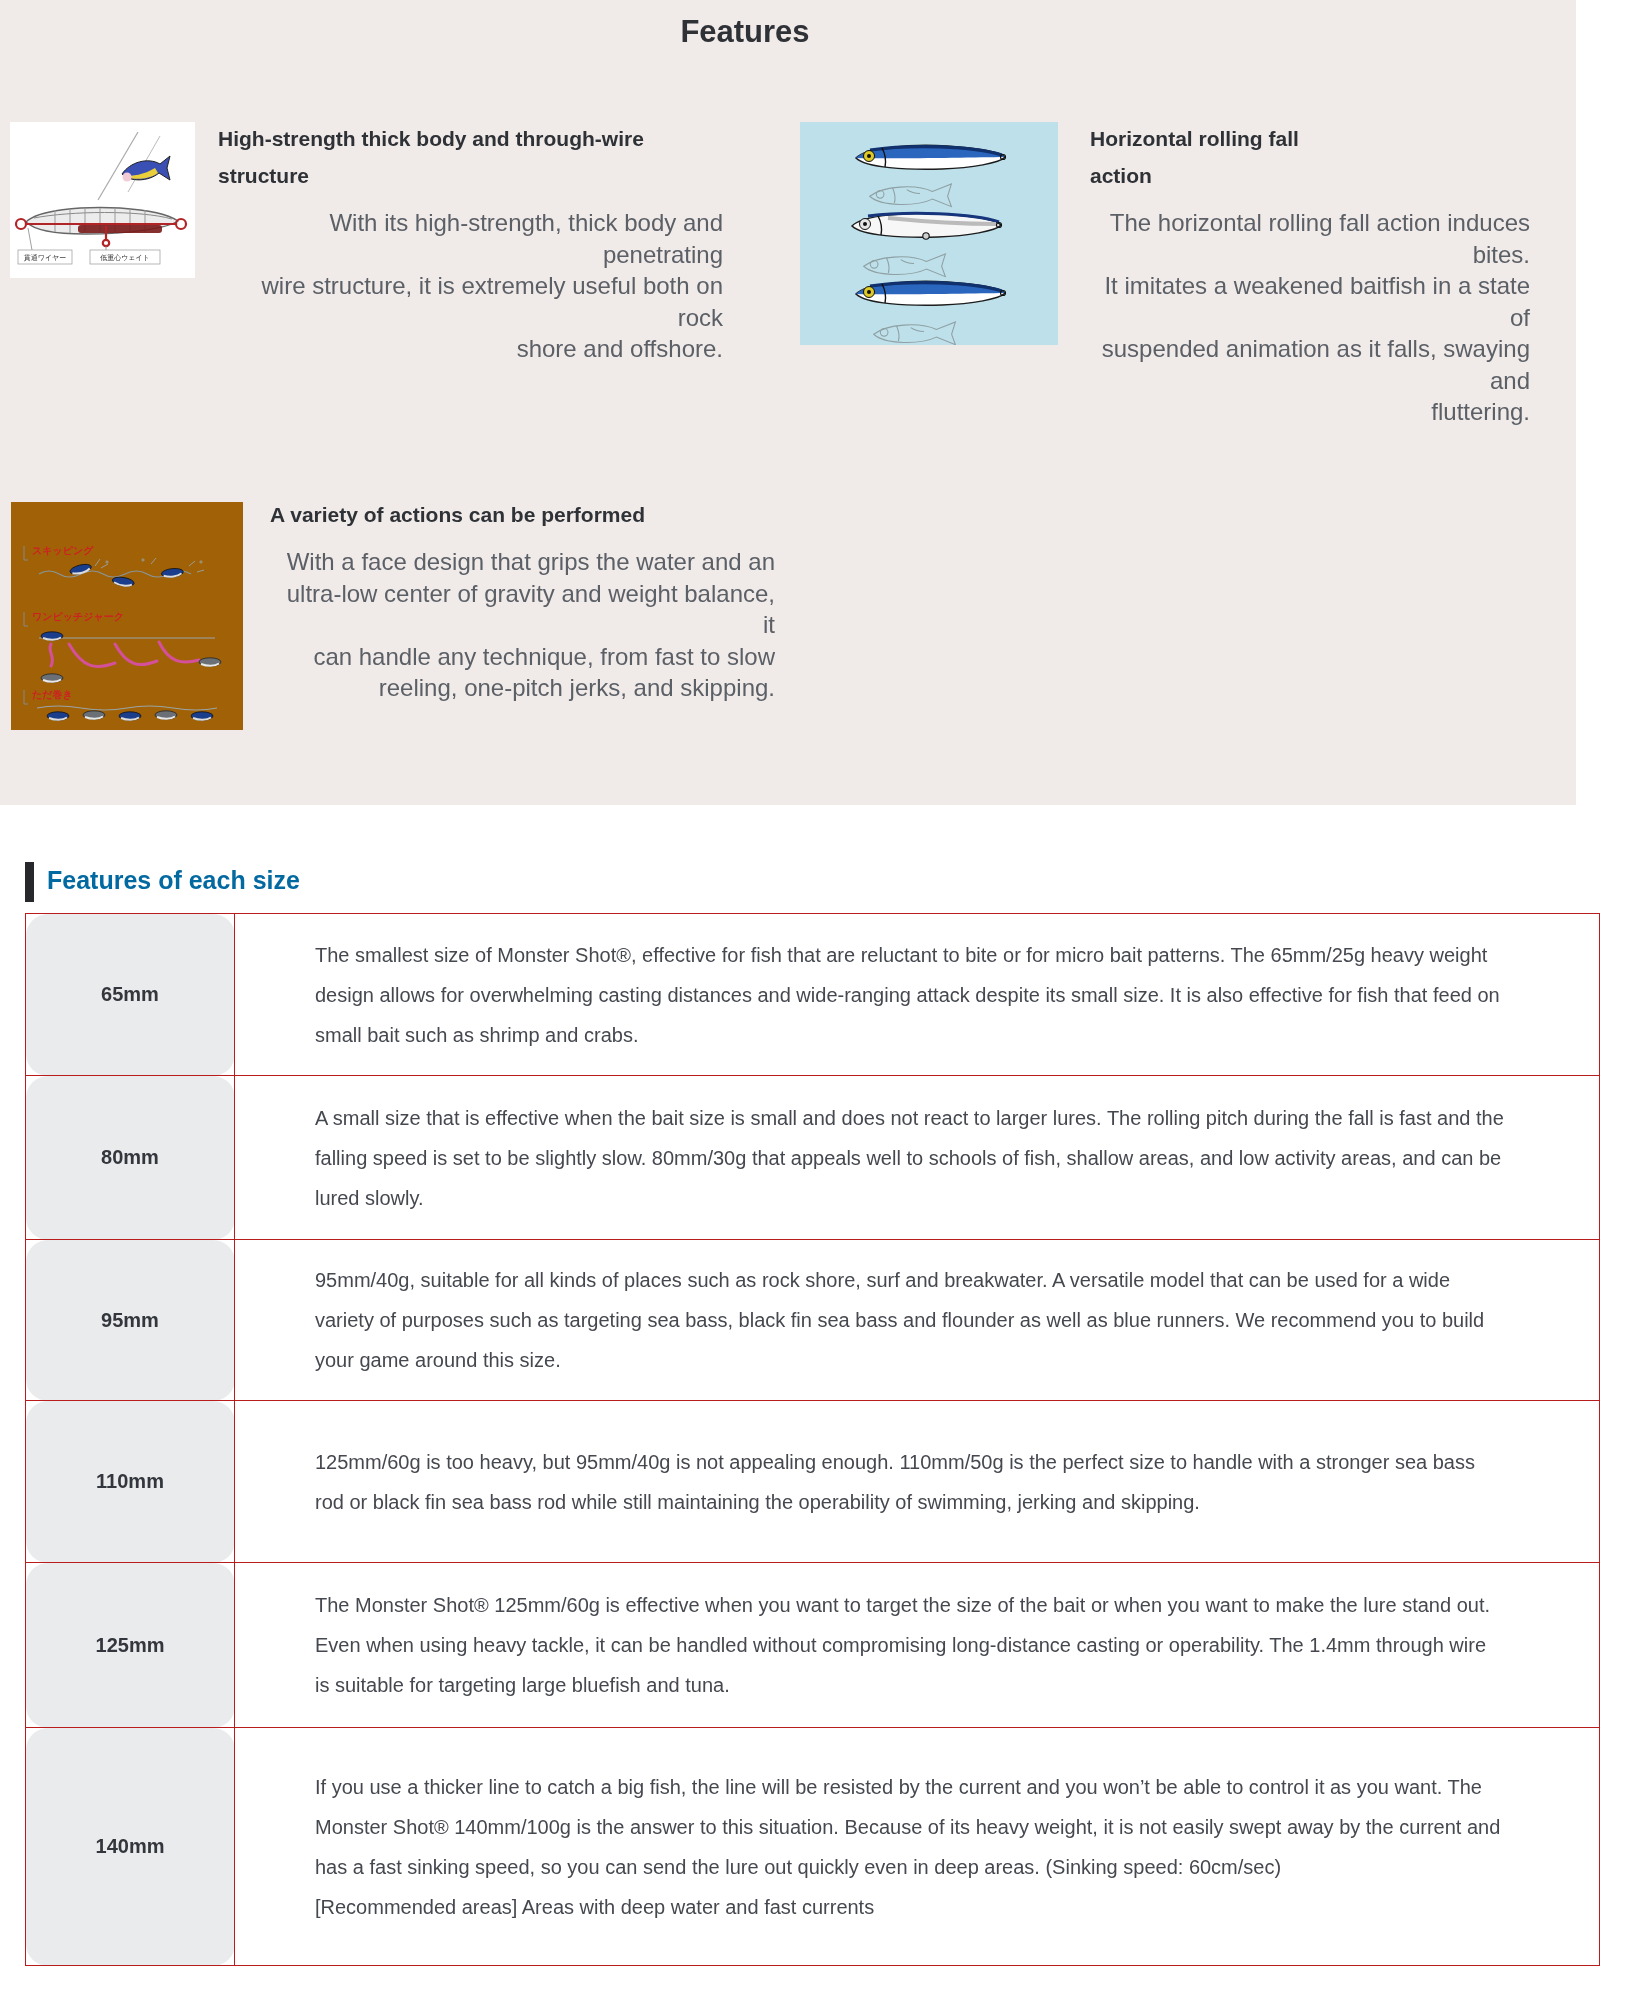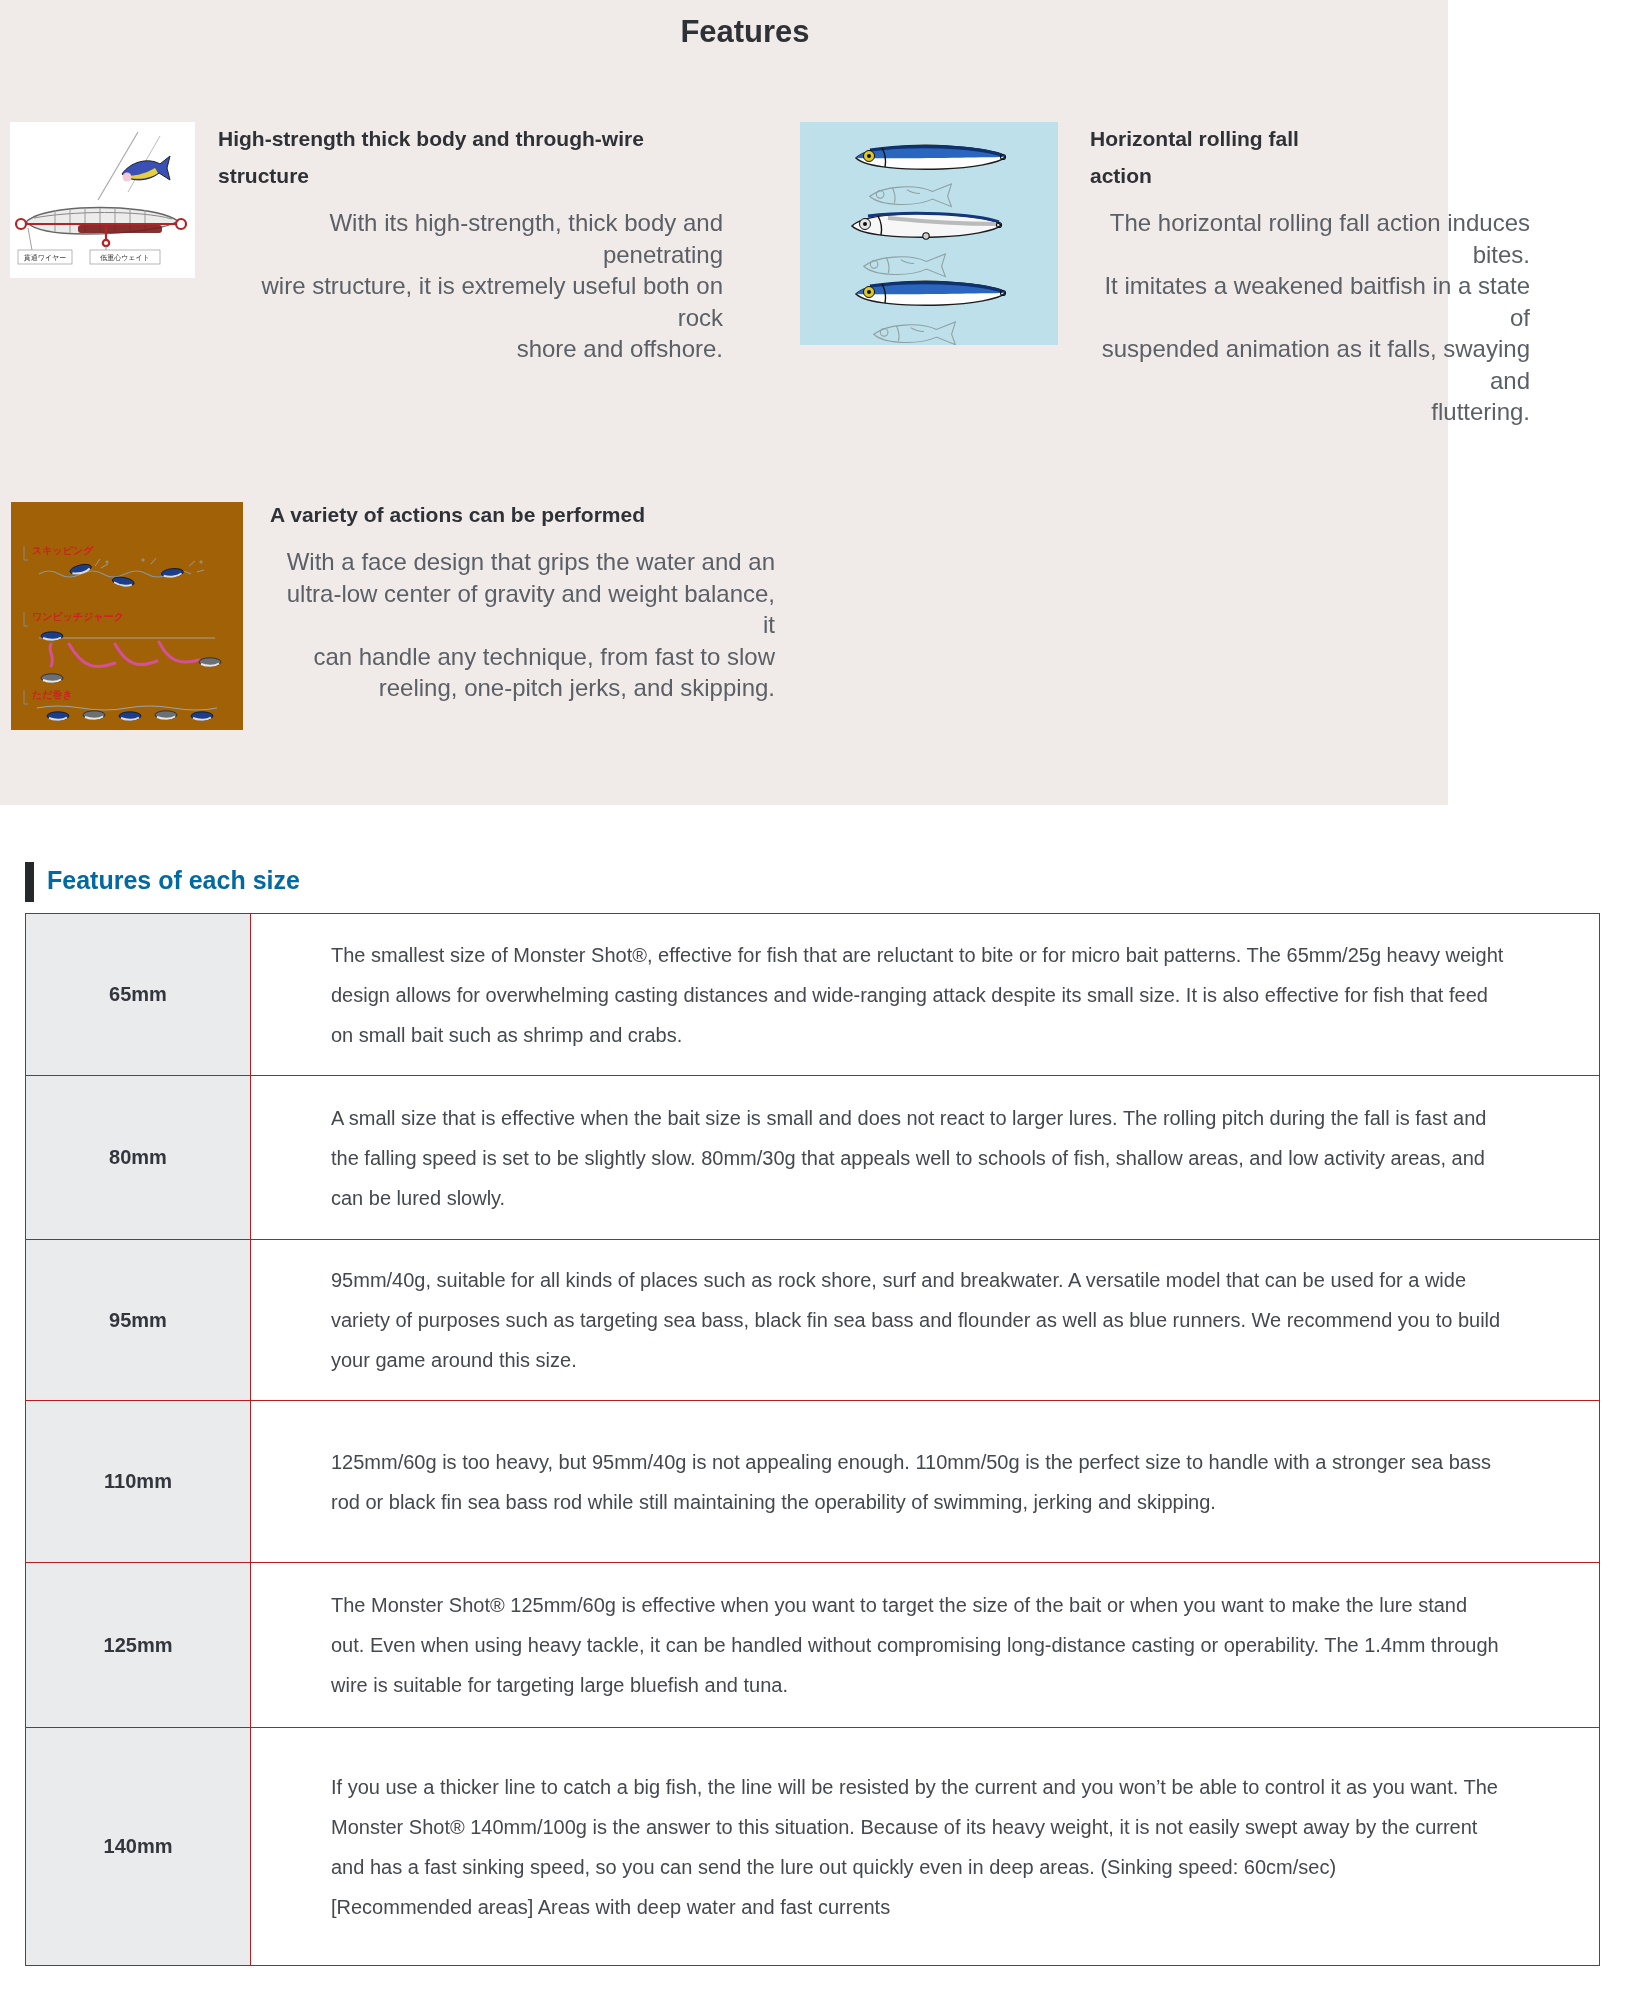--- a/index.html
+++ b/index.html
@@ -2,21 +2,21 @@
 <html><head>
 <meta charset="utf-8">
 <style>
   html,body { margin:0; padding:0; background:#ffffff; }
   .page {
     position:relative; width:1625px; height:2000px; background:#ffffff;
     font-family:"Liberation Sans","DejaVu Sans",sans-serif; overflow:hidden;
   }
   
   .features-band {
-    position:absolute; left:0; top:0; width:1448px; height:805px;
+    position:absolute; left:0; top:0; width:1576px; height:805px;
     background:#f0eae8;
   }
   .features-title {
     position:absolute; left:0; top:14px; width:1490px; margin:0;
     text-align:center; font-size:31px; font-weight:bold; color:#2e3136;
   }
   .card-img { position:absolute; overflow:hidden; }
   .card-img svg { display:block; width:100%; height:100%; }
   #img-wire   { left:10px;  top:122px; width:185px; height:156px; background:#ffffff; }
   #img-roll   { left:800px; top:122px; width:258px; height:223px; background:#bde0ea; }
@@ -43,21 +43,21 @@
     position:absolute; left:47px; top:866px; margin:0;
     font-size:25px; font-weight:bold; color:#0369a1;
   }
   table.size-table {
     position:absolute; left:25px; top:913px; width:1575px;
     border-collapse:collapse; table-layout:fixed;
   }
   table.size-table th, table.size-table td { border:1px solid #b91c1c; }
   th.size-cell {
     width:208px; background:#e9ebed; font-size:20px; font-weight:bold;
-    color:#33363c; text-align:center; vertical-align:middle; padding:8px;
+    color:#33363c; text-align:center; vertical-align:middle; padding:0;border-radius:22px;
   }
   td.desc-cell {
     background:#ffffff; vertical-align:middle; padding:14px 95px 14px 80px;
   }
   td.desc-cell div {
     font-size:20px; line-height:40px; color:#45484f; white-space:pre-line;
   }
   tr.r1 { height:162px; } tr.r2 { height:164px; } tr.r3 { height:161px; }
   tr.r4 { height:162px;margin-left:40px; } tr.r5 { height:165px; } tr.r6 { height:238px; }
 

